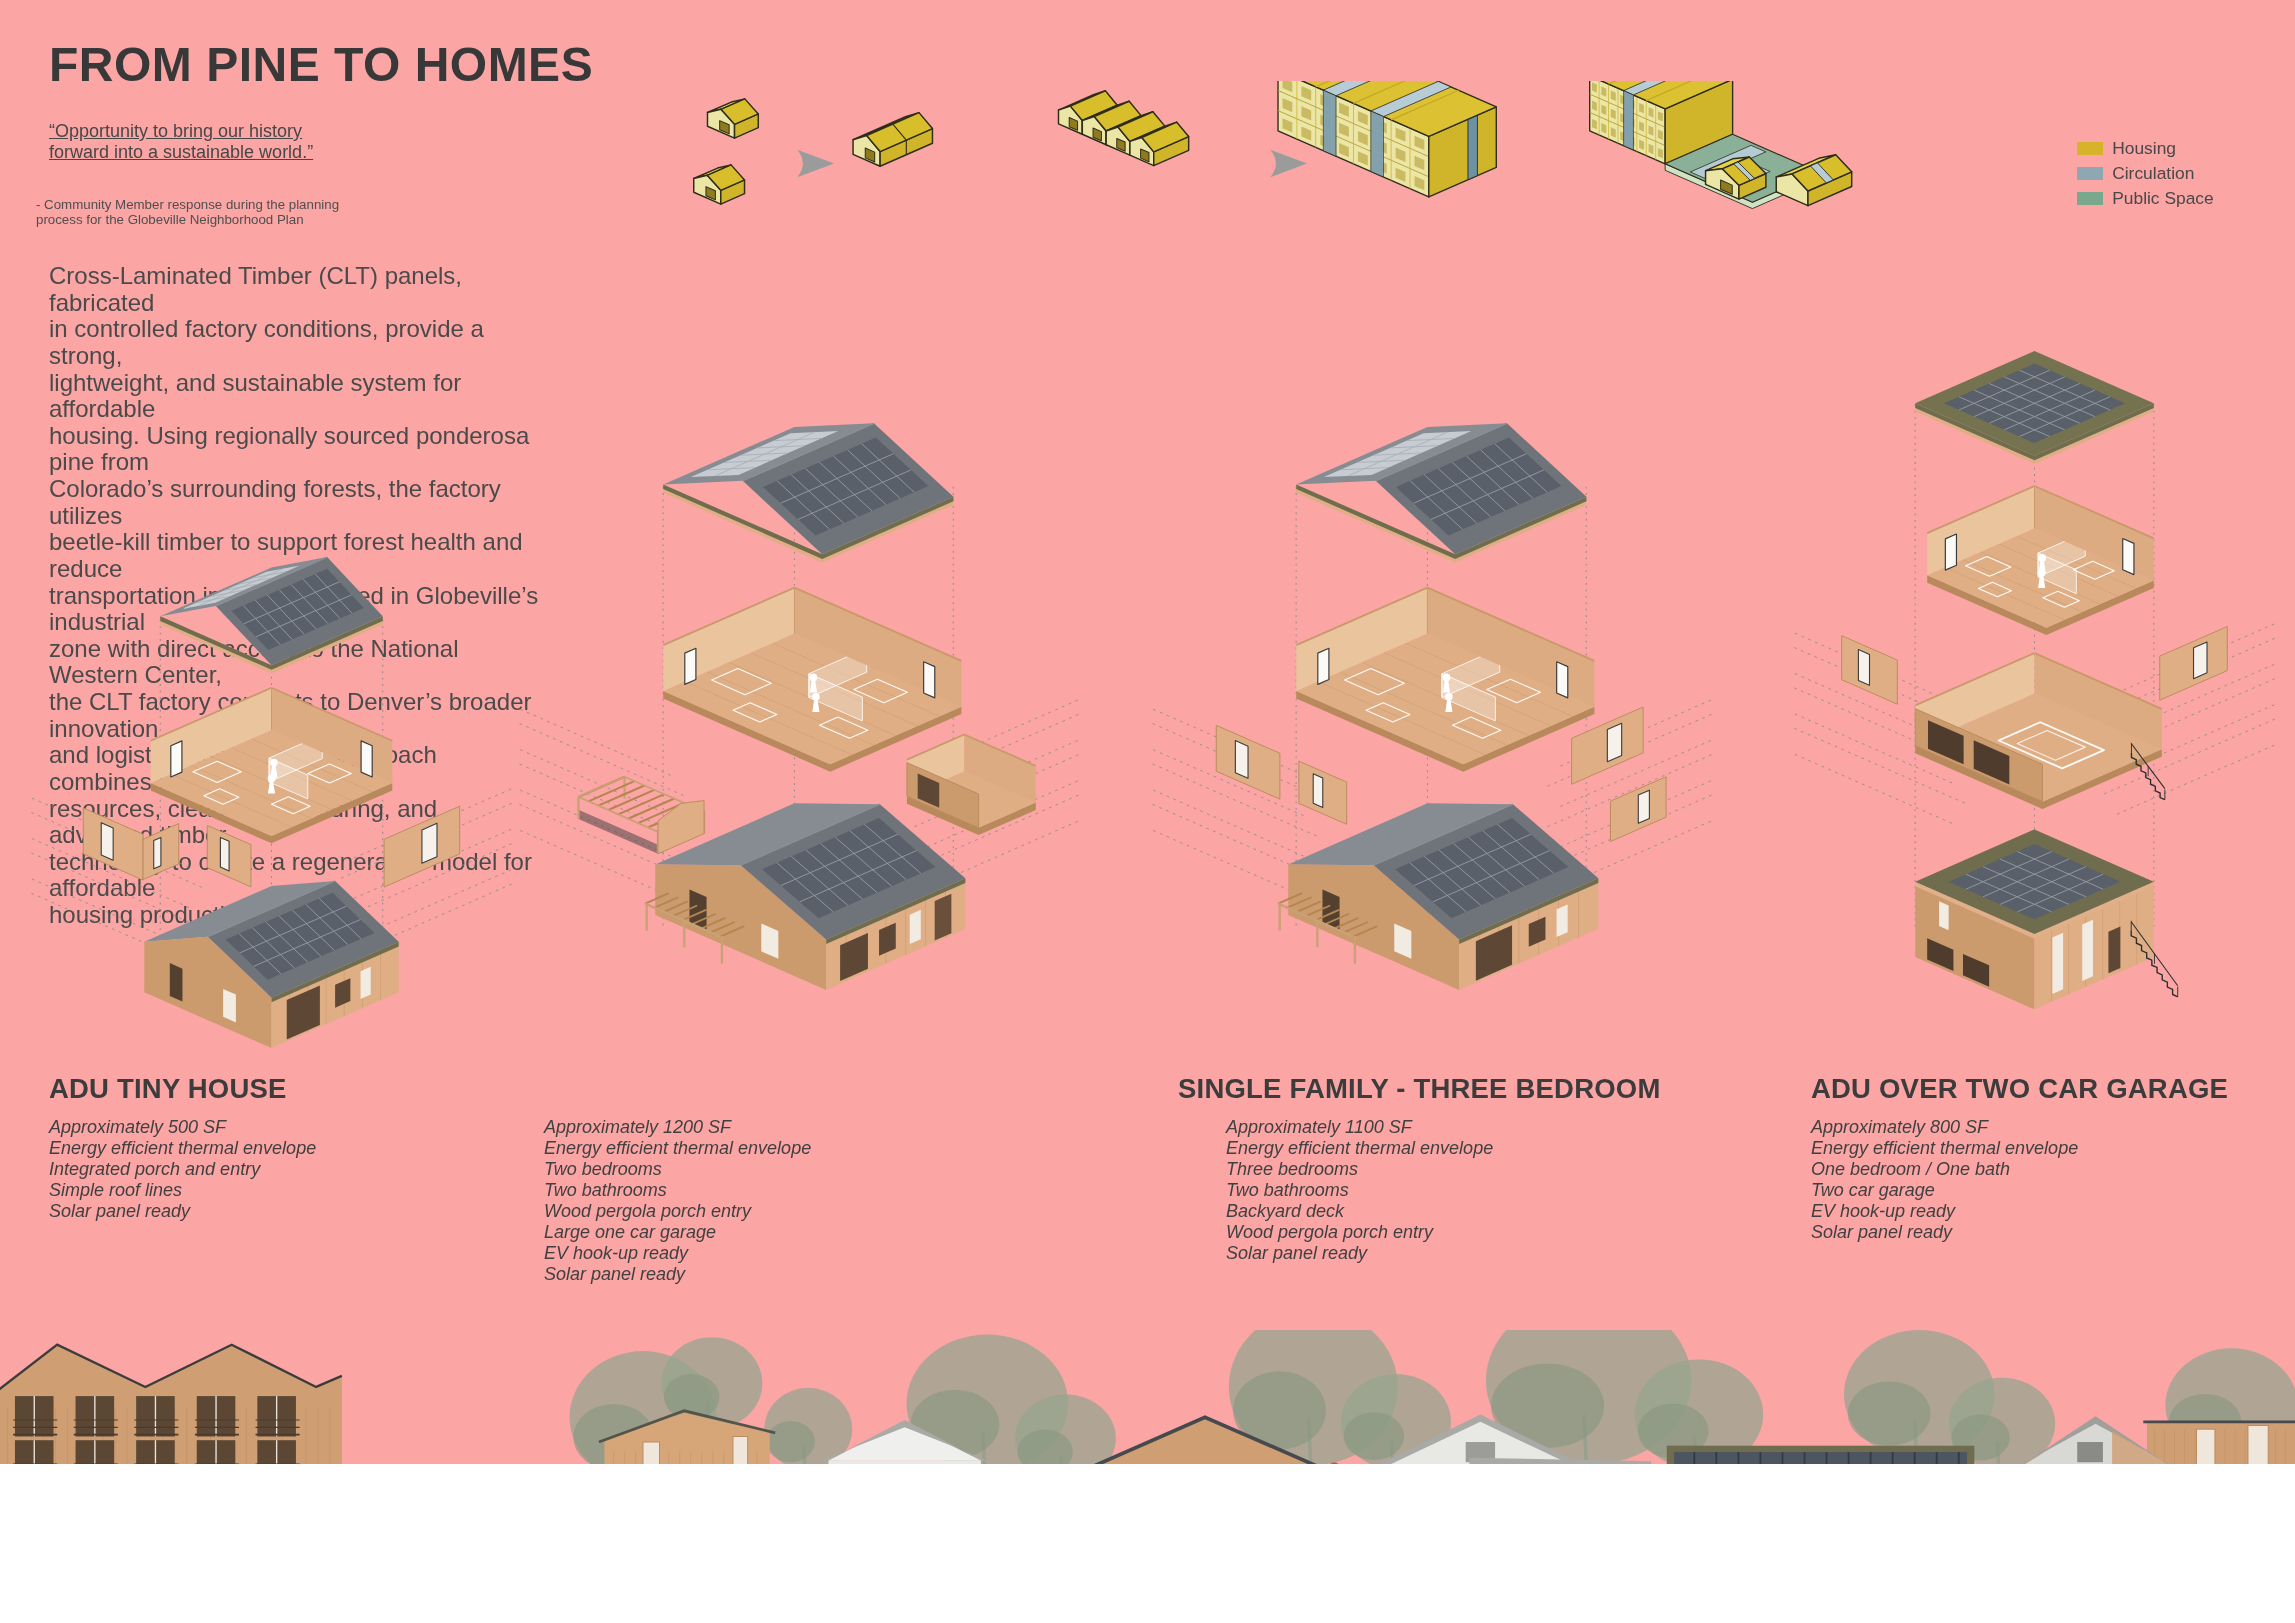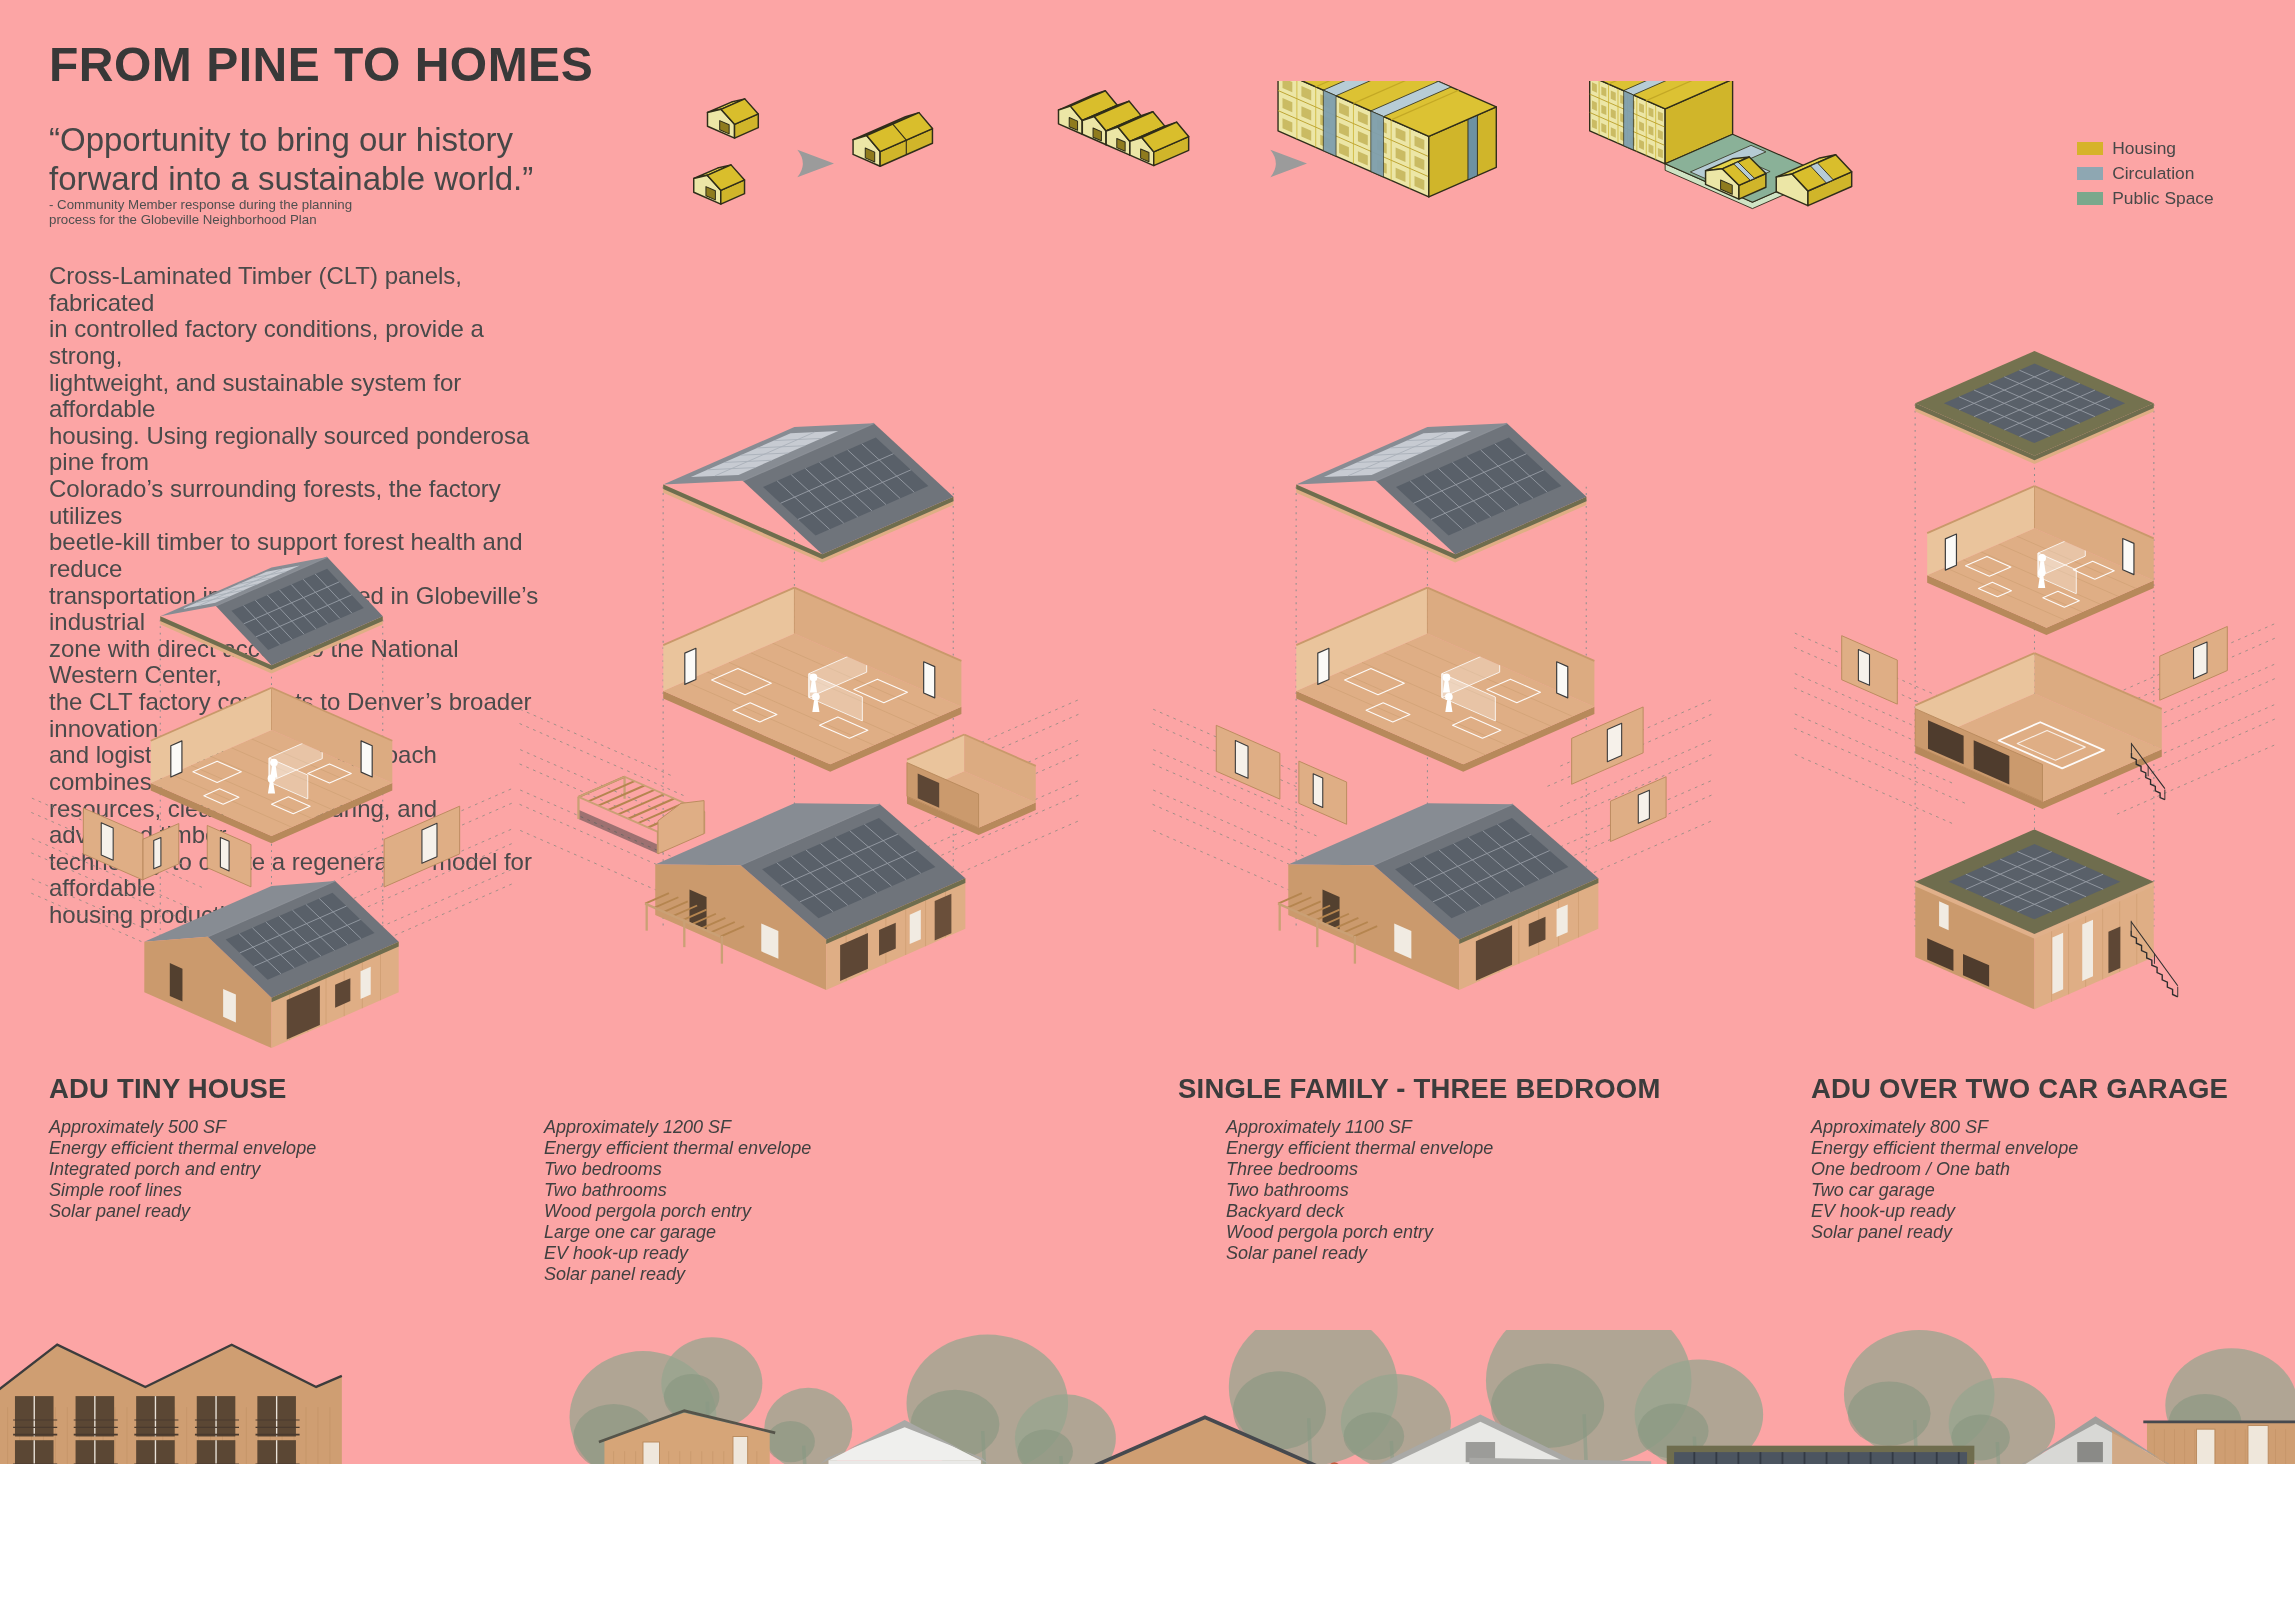--- a/index.html
+++ b/index.html
@@ -1,21 +1,21 @@
 <!DOCTYPE html>
 <html style="font-size:14.7px"><head>
 <meta charset="utf-8">
 <style>
   html,body{margin:0;padding:0;background:#ffffff;}
   body{font-family:"Liberation Sans","DejaVu Sans",sans-serif;}
   #board{position:relative;width:2296px;height:1464px;background:#fca5a5;overflow:hidden;}
   .abs{position:absolute;}
   .title{left:49px;top:37px;font-size:48px;font-weight:800;color:#383838;letter-spacing:0.5px;}
-  .quote{left:49px;top:121px;font-size:33px;color:#474747;line-height:1.18;white-space:pre-line;}
-  .attrib{left:49px;top:198px;font-size:13.3px;color:#4f4f4f;line-height:1.1;white-space:pre-line;}
+  .quote{left:49px;top:121px;font-size:18px;color:#474747;line-height:1.18;white-space:pre-line;text-decoration:underline;}
+  .attrib{left:36px;top:198px;font-size:13.3px;color:#4f4f4f;line-height:1.1;white-space:pre-line;}
   .bodytext{left:49px;top:263px;width:496px;font-size:24px;color:#4a4a4a;line-height:1.11;white-space:pre-line;}
   .htype-head{font-size:27.5px;font-weight:700;color:#3c3c3c;letter-spacing:0.2px;top:1073px;text-align:center;}
   .htype-list{top:1117px;font-size:18px;color:#404040;line-height:1.12;font-style:italic;}
   .htype-list div{margin:0 0 0.9px 0;}
   .legend{left:2045px;top:136px;}
   .legend-row{display:flex;align-items:center;height:25px;padding-left:32px;}
   .swatch{width:26px;height:13.8px;margin-right:9.2px;}
   .legend-label{font-size:17.4px;color:#484848;}
   .ground{left:0;top:1527px;width:2296px;height:96px;border-top:2.8px solid #1f1f1f;
           background:repeating-linear-gradient(315deg,#ffffff 0px,#ffffff 6.9px,#9a9a9a 6.9px,#9a9a9a 8.3px);}

